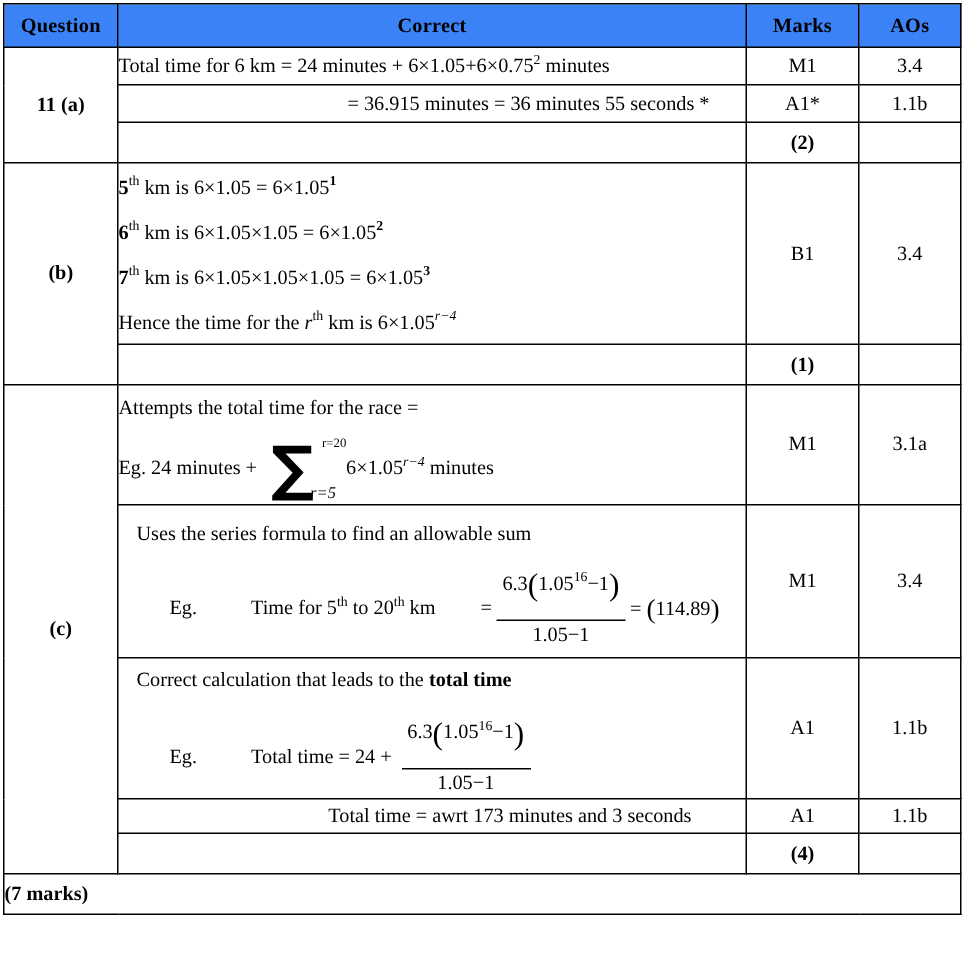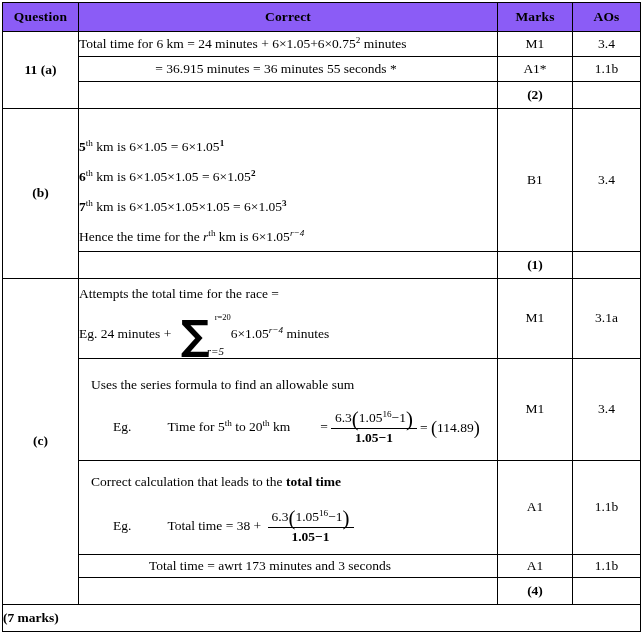--- a/index.html
+++ b/index.html
@@ -33,40 +33,40 @@
     font-size: 13.5px;
     line-height: 1.25;
   }
   
   col.c-q    { width: 76px; }
   col.c-s    { width: 419px; }
   col.c-m    { width: 75px; }
   col.c-a    { width: 68px; }
 
   thead th {
-    background: #8b5cf6;
+    background: #3b82f6;
     font-weight: bold;
     text-align: center;
     height: 28px;
     font-size: 14.5px;
     letter-spacing: 0.2px;
   }
   td.q {
     text-align: center;
     vertical-align: top;
     font-weight: bold;
     padding-top: 5px;
     font-size: 13.5px;
   }
   td.scheme {
     text-align: left;
     padding: 5px 7px 5px 8px;
     vertical-align: top;
   }
-  td.scheme.center { text-align: center; }
+  td.scheme.center { text-align: right; }
   td.mk, td.ao {
     text-align: center;
     vertical-align: middle;
     font-size: 13.5px;
   }
   td.total-mk {
     text-align: center;
     font-weight: bold;
     vertical-align: middle;
   }
@@ -98,29 +98,28 @@
   
   .frac {
     display: inline-block;
     vertical-align: middle;
     text-align: center;
     position: relative;
     margin: 0 3px;
   }
   .frac .num {
     display: block;
-    padding: 0 4px 1px 4px;
+    padding: 0 4px 15px 4px;
     border-bottom: 1.2px solid #000;
     white-space: nowrap;
   }
   .frac .den {
     display: block;
     padding: 1px 4px 0 4px;
     white-space: nowrap;
-    font-weight: bold;
   }
   .bigparen {
     font-size: 1.55em;
     vertical-align: -0.18em;
     line-height: 0.6;
     font-family: "Liberation Serif", serif;
   }
   .medparen {
     font-size: 1.35em;
     vertical-align: -0.12em;
@@ -221,21 +220,21 @@
         <td class="ao">1.1b</td>
       </tr>
       <tr>
         <td class="scheme blank">&nbsp;</td>
         <td class="total-mk">(2)</td>
         <td class="ao">&nbsp;</td>
       </tr>
 
       <tr>
         <td class="q" rowspan="2">(b)</td>
-        <td class="scheme" style="height:117px;padding-top:25px;">
+        <td class="scheme" style="height:117px;padding-top:3px;">
           <div class="line">
             <span class="bold">5</span><sup class="th">th</sup><span> km is </span><span class="math">6×1.05 = 6×1.05</span><sup class="sp">1</sup>
           </div>
           <div class="line spaced">
             <span class="bold">6</span><sup class="th">th</sup><span> km is </span><span class="math">6×1.05×1.05 = 6×1.05</span><sup class="sp">2</sup>
           </div>
           <div class="line spaced">
             <span class="bold">7</span><sup class="th">th</sup><span> km is </span><span class="math">6×1.05×1.05×1.05 = 6×1.05</span><sup class="sp">3</sup>
           </div>
           <div class="line spaced">
@@ -274,21 +273,21 @@
           </div>
         </td>
         <td class="mk">M1</td>
         <td class="ao">3.4</td>
       </tr>
 
       <tr>
         <td class="scheme" style="height:88px;padding-top:5px;padding-left:12px;">
           <div class="line"><span>Correct calculation that leads to the </span><span class="bold">total time</span></div>
           <div class="eg-row indent-eg2" style="margin-top:18px;">
-            <span>Eg.</span><span class="gap-md"></span><span>Total time = 38 + </span><span class="frac">
+            <span>Eg.</span><span class="gap-md"></span><span>Total time = 24 + </span><span class="frac">
                 <span class="num"><span>6.3</span><span class="bigparen">(</span><span>1.05</span><sup class="spn">16</sup><span>−1</span><span class="bigparen">)</span></span>
                 <span class="den">1.05−1</span>
               </span>
           </div>
         </td>
         <td class="mk">A1</td>
         <td class="ao">1.1b</td>
       </tr>
 
       <tr>

